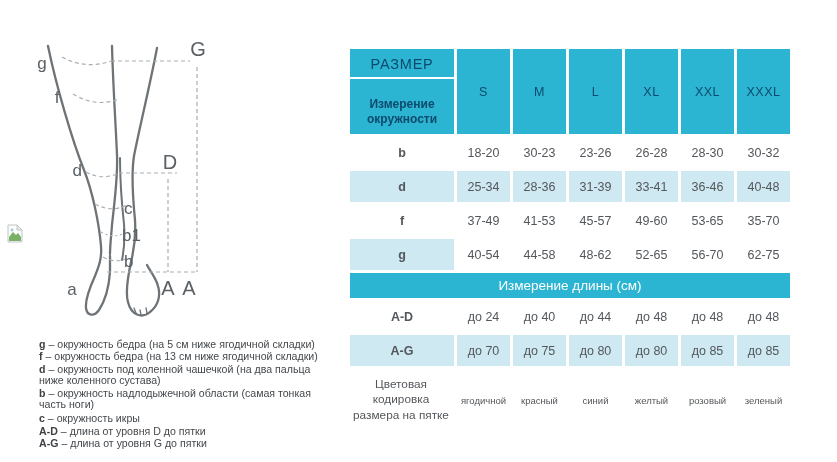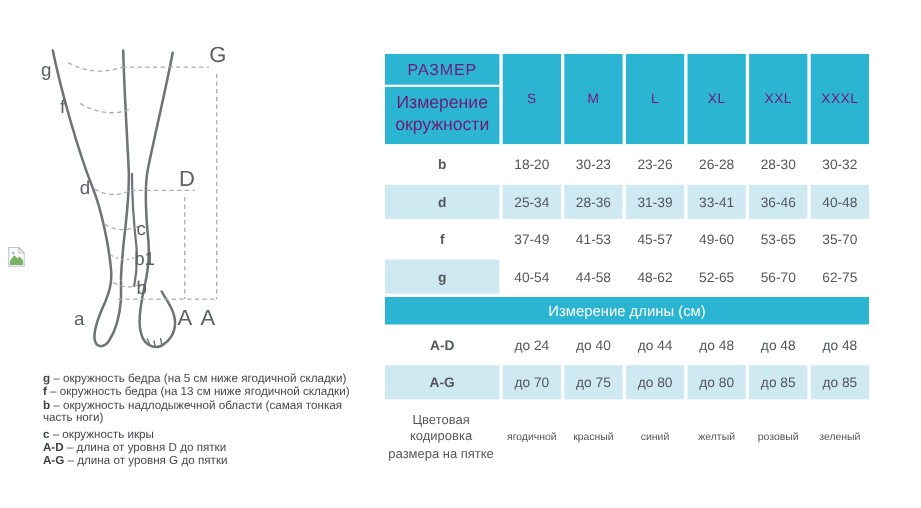--- a/index.html
+++ b/index.html
@@ -18,24 +18,24 @@
   
   .legend{position:absolute;left:39px;top:339px;width:292px;font-size:10.6px;line-height:11.4px;color:#44484c;}
   .legend .li{margin:0 0 1px 0;}
   .legend .li.gap{margin-top:3px;}
   .legend b{font-weight:700;color:#3d4145;}
   
   .table-wrap{position:absolute;left:347px;top:46px;}
   table.size-table{border-collapse:separate;border-spacing:3px;table-layout:fixed;}
   .size-table td{padding:0;text-align:center;vertical-align:middle;height:31px;
     font-size:12.5px;color:var(--text);}
-  .size-table .hdr td{height:62px;background:var(--teal);color:#701a75;}
+  .size-table .hdr td{height:62px;background:var(--teal);color:#0c4a6e;}
   .corner-cell{padding:0;}
   .corner-top{font-size:14.5px;letter-spacing:.8px;padding:7px 0 5px;}
-  .corner-bottom{font-size:16px;line-height:1.25;border-top:2px solid #fff;padding:5px 2px 7px;}
+  .corner-bottom{font-size:12px;line-height:1.25;border-top:2px solid #fff;padding:18px 2px 7px;font-weight:bold;}
   .size-h{font-size:16px;letter-spacing:.5px;font-weight:400;}
   .row-lbl{text-align:left;padding-left:9px;font-weight:700;font-size:12.5px;color:#4a4e52;}
   .shade{background:var(--light-blue);}
   .band td{background:var(--teal);color:#fff;font-size:13.5px;height:25px;font-weight:400;margin-top:15px;}
   .colors-row td{height:62px;font-size:9.5px;}
   .colors-row .row-lbl{font-weight:400;font-size:11.8px;line-height:1.28;padding-right:2px;}
 </style>
 </head>
 <body style="--teal: #2cb5d2; --light-blue: #cfe9f2; --text: #53575b;">
 
@@ -78,20 +78,21 @@
 <svg class="broken-img" viewBox="0 0 16 19">
   <path d="M1 1 h9 l5 5 v12 h-14 z" fill="#fdfdfd" stroke="#bfc4c8" stroke-width="1"></path>
   <path d="M10 1 l5 5 h-5 z" fill="#e8eaec" stroke="#bfc4c8" stroke-width="1"></path>
   <path d="M2 13 l4 -5 3 3 2 -2 3 4 v4 h-12 z" fill="#79b267"></path>
   <circle cx="5" cy="6" r="1.4" fill="#9fc7e8"></circle>
 </svg>
 
 <div class="legend">
   <div class="li"><b>g</b> <span>– окружность бедра (на 5 см ниже ягодичной складки)</span></div>
   <div class="li"><b>f</b> <span>– окружность бедра (на 13 см ниже ягодичной складки)</span></div>
+  <div class="li"><b>d</b> <span>– окружность под коленной чашечкой (на два пальца ниже коленного сустава)</span></div>
   <div class="li"><b>b</b> <span>– окружность надлодыжечной области (самая тонкая часть ноги)</span></div>
   <div class="li gap"><b>c</b> <span>– окружность икры</span></div>
   <div class="li"><b>A-D</b> <span>– длина от уровня D до пятки</span></div>
   <div class="li"><b>A-G</b> <span>– длина от уровня G до пятки</span></div>
 </div>
 
 <div class="table-wrap">
 <table class="size-table">
   <colgroup>
     <col style="width:104px">

